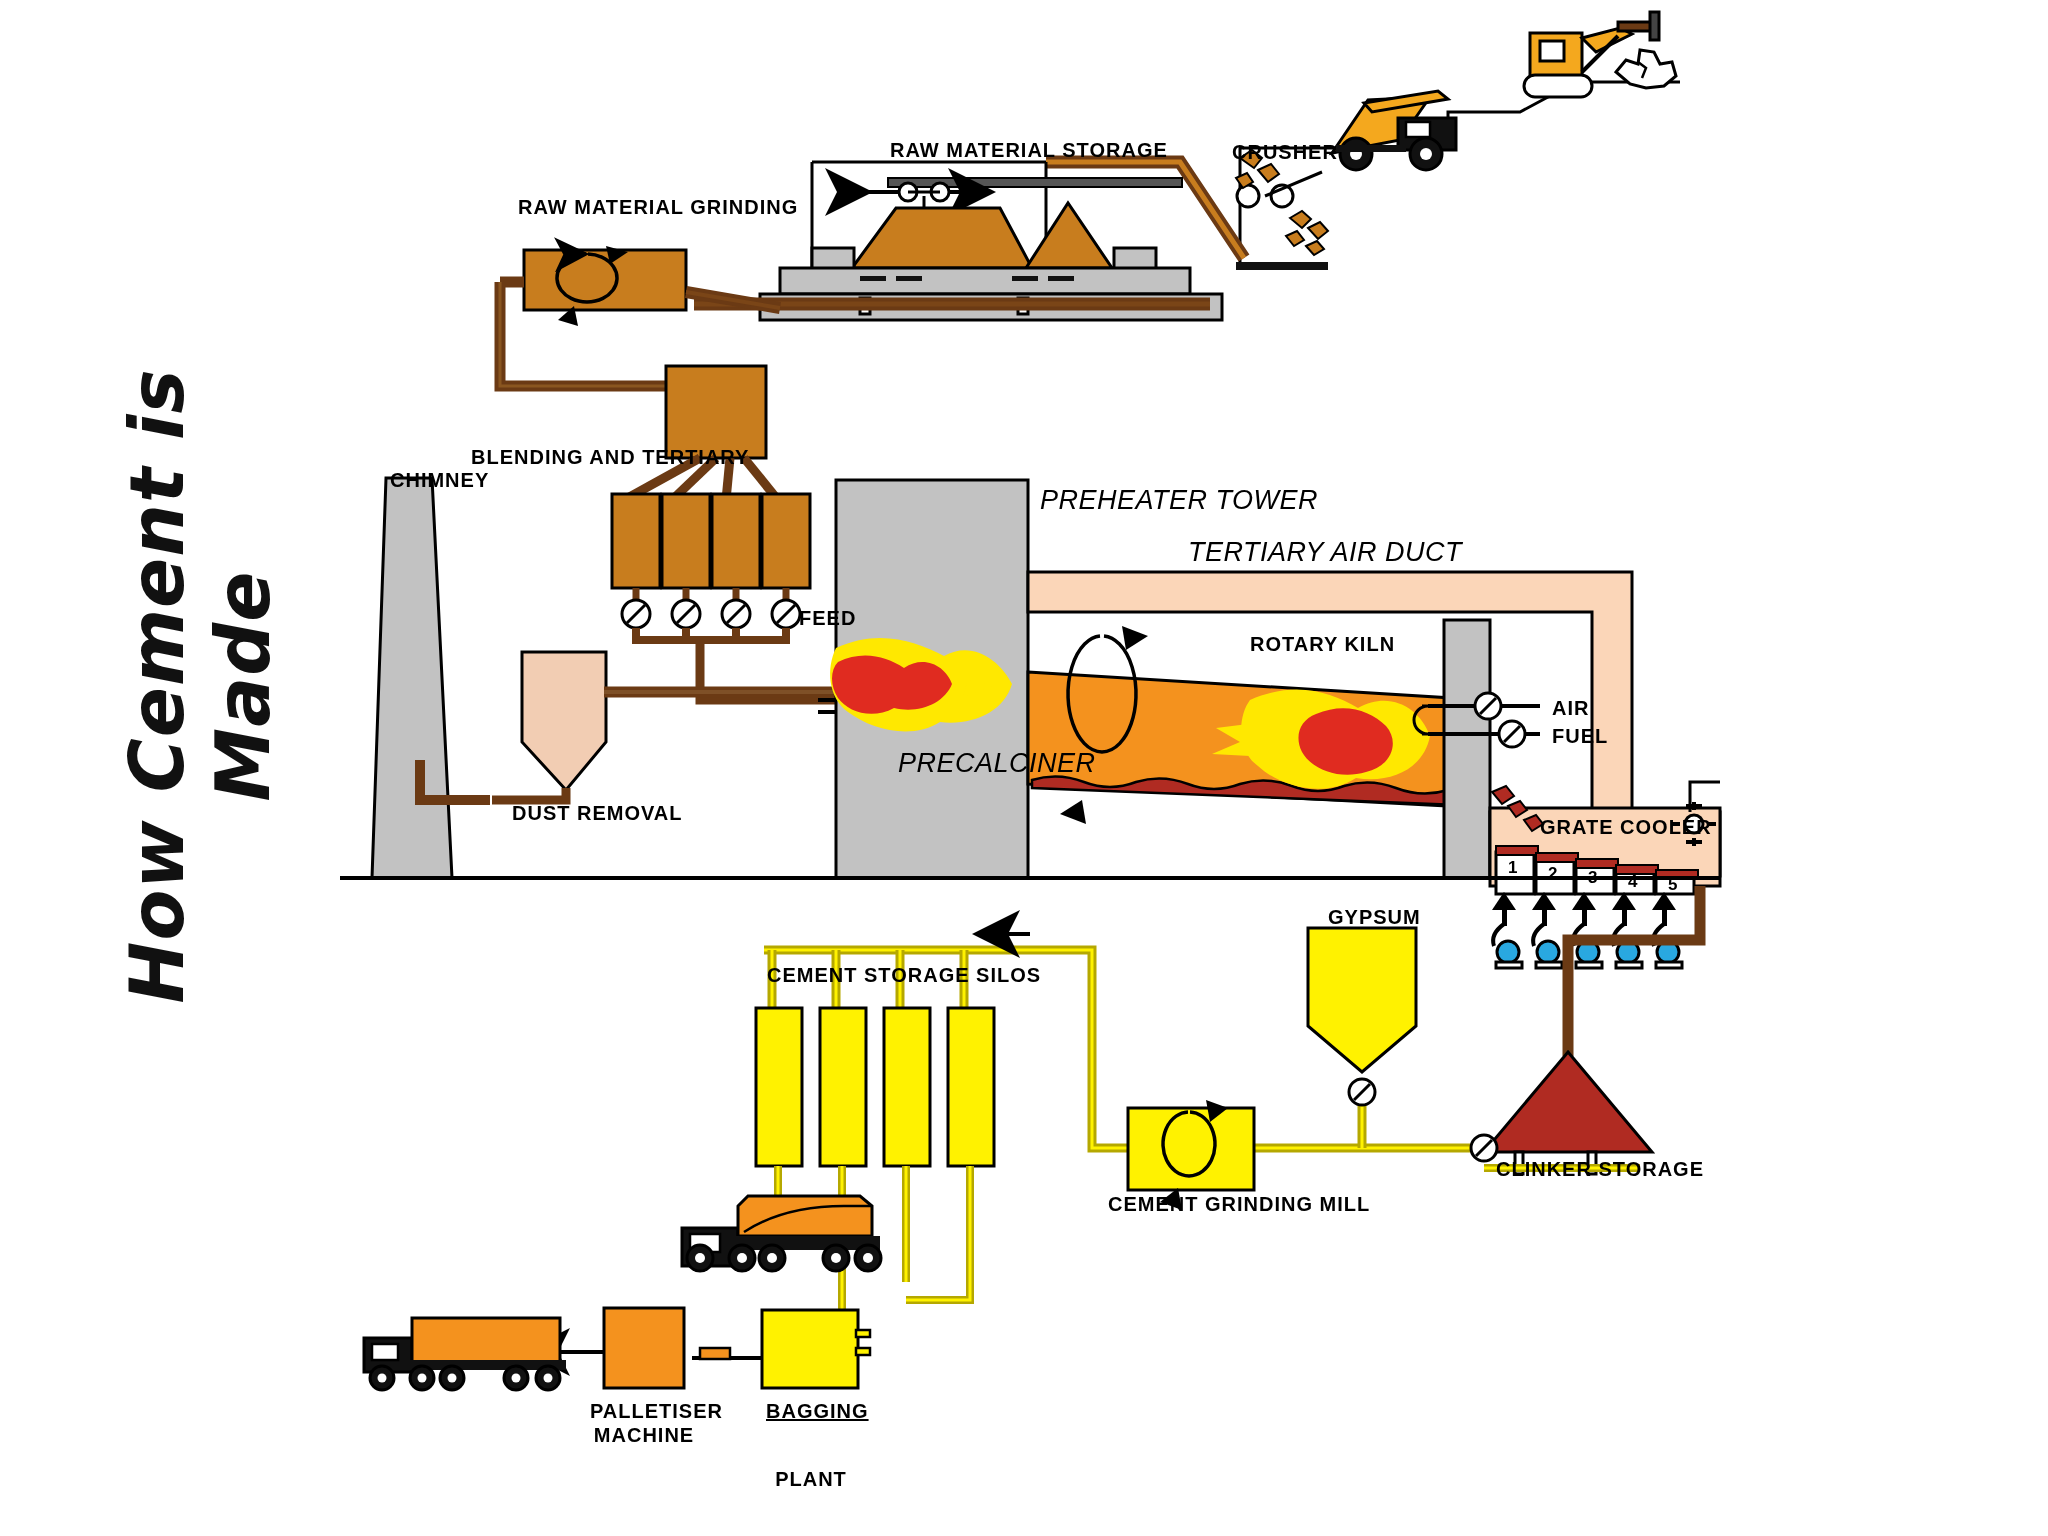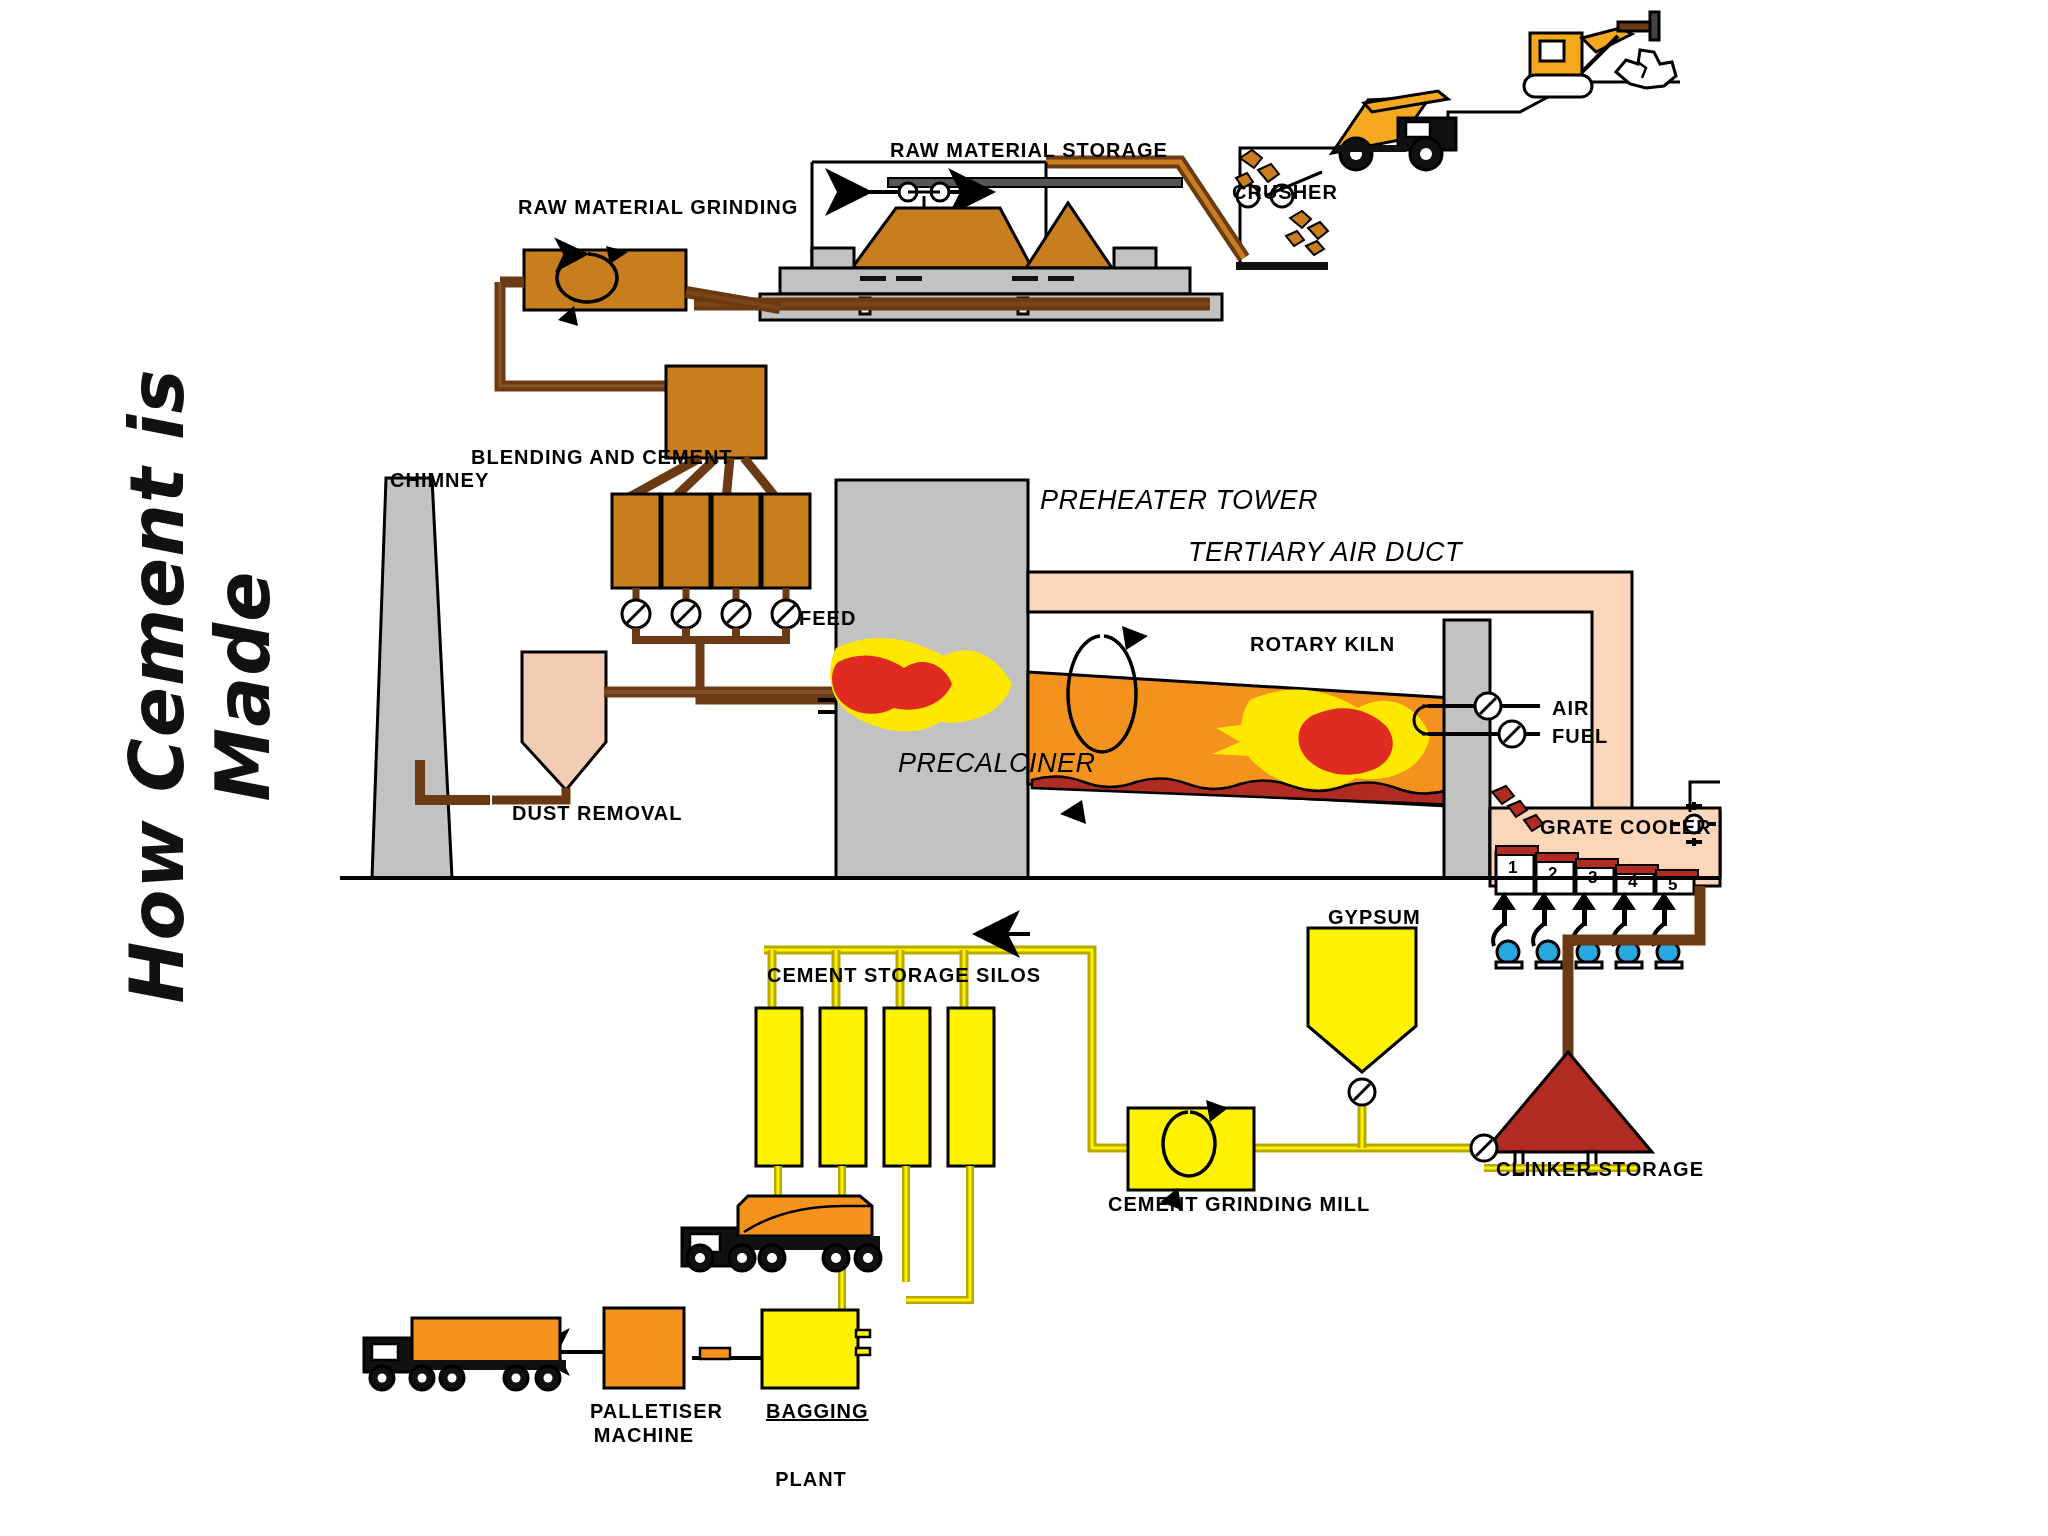--- a/index.html
+++ b/index.html
@@ -467,25 +467,25 @@
   </g>
 
 </svg>
 
 <div class="title">How Cement is Made</div>
 
 <div class="lbl lbl-sm" style="left:518px;top:196px;">RAW MATERIAL GRINDING</div>
 
 <div class="lbl lbl-sm" style="left:890px;top:139px;">RAW MATERIAL STORAGE</div>
 
-<div class="lbl lbl-sm" style="left:1232px;top:141px;margin-top:40px;">CRUSHER</div>
+<div class="lbl lbl-sm" style="left:1232px;top:141px;">CRUSHER</div>
 
 <div class="lbl lbl-sm" style="left:390px;top:469px;">CHIMNEY</div>
 
-<div class="lbl lbl-sm" style="left:471px;top:446px;">BLENDING AND CEMENT</div>
+<div class="lbl lbl-sm" style="left:471px;top:446px;">BLENDING AND TERTIARY</div>
 
 <div class="lbl lbl-sm" style="left:763px;top:607px;margin-left:36px;">FEED</div>
 
 <div class="lbl lbl-sm" style="left:512px;top:802px;">DUST REMOVAL</div>
 
 <div class="lbl lbl-md" style="left:898px;top:748px;">PRECALCINER</div>
 
 <div class="lbl lbl-md" style="left:1040px;top:485px;">PREHEATER TOWER</div>
 
 <div class="lbl lbl-md" style="left:1188px;top:537px;">TERTIARY AIR DUCT</div>

